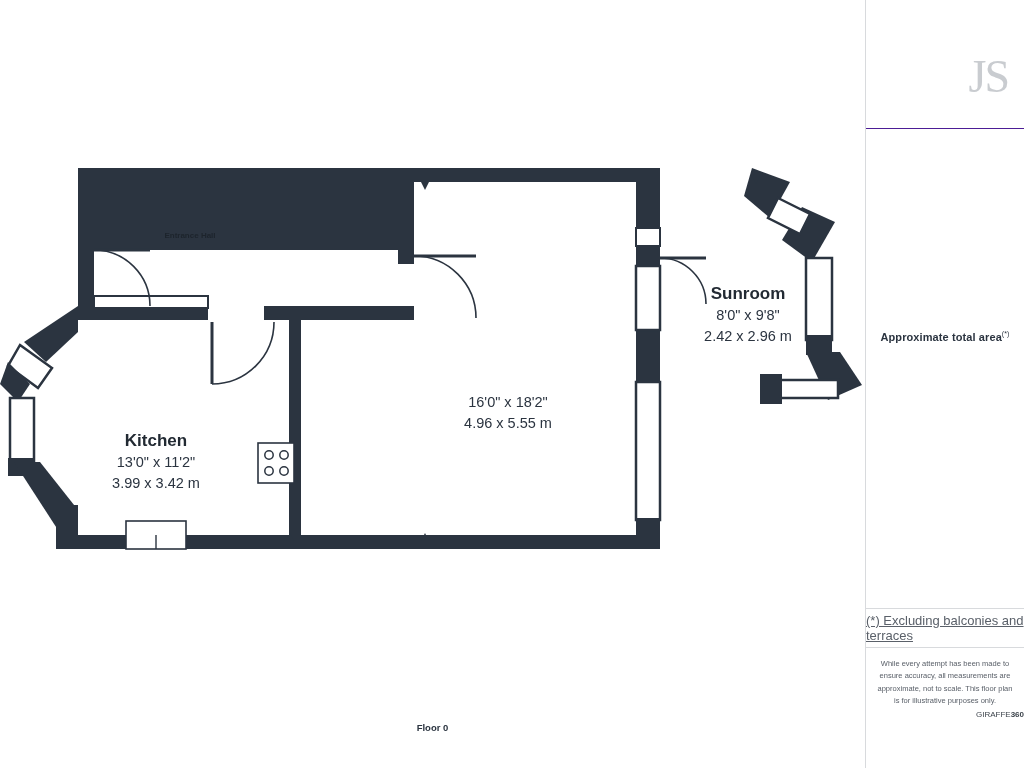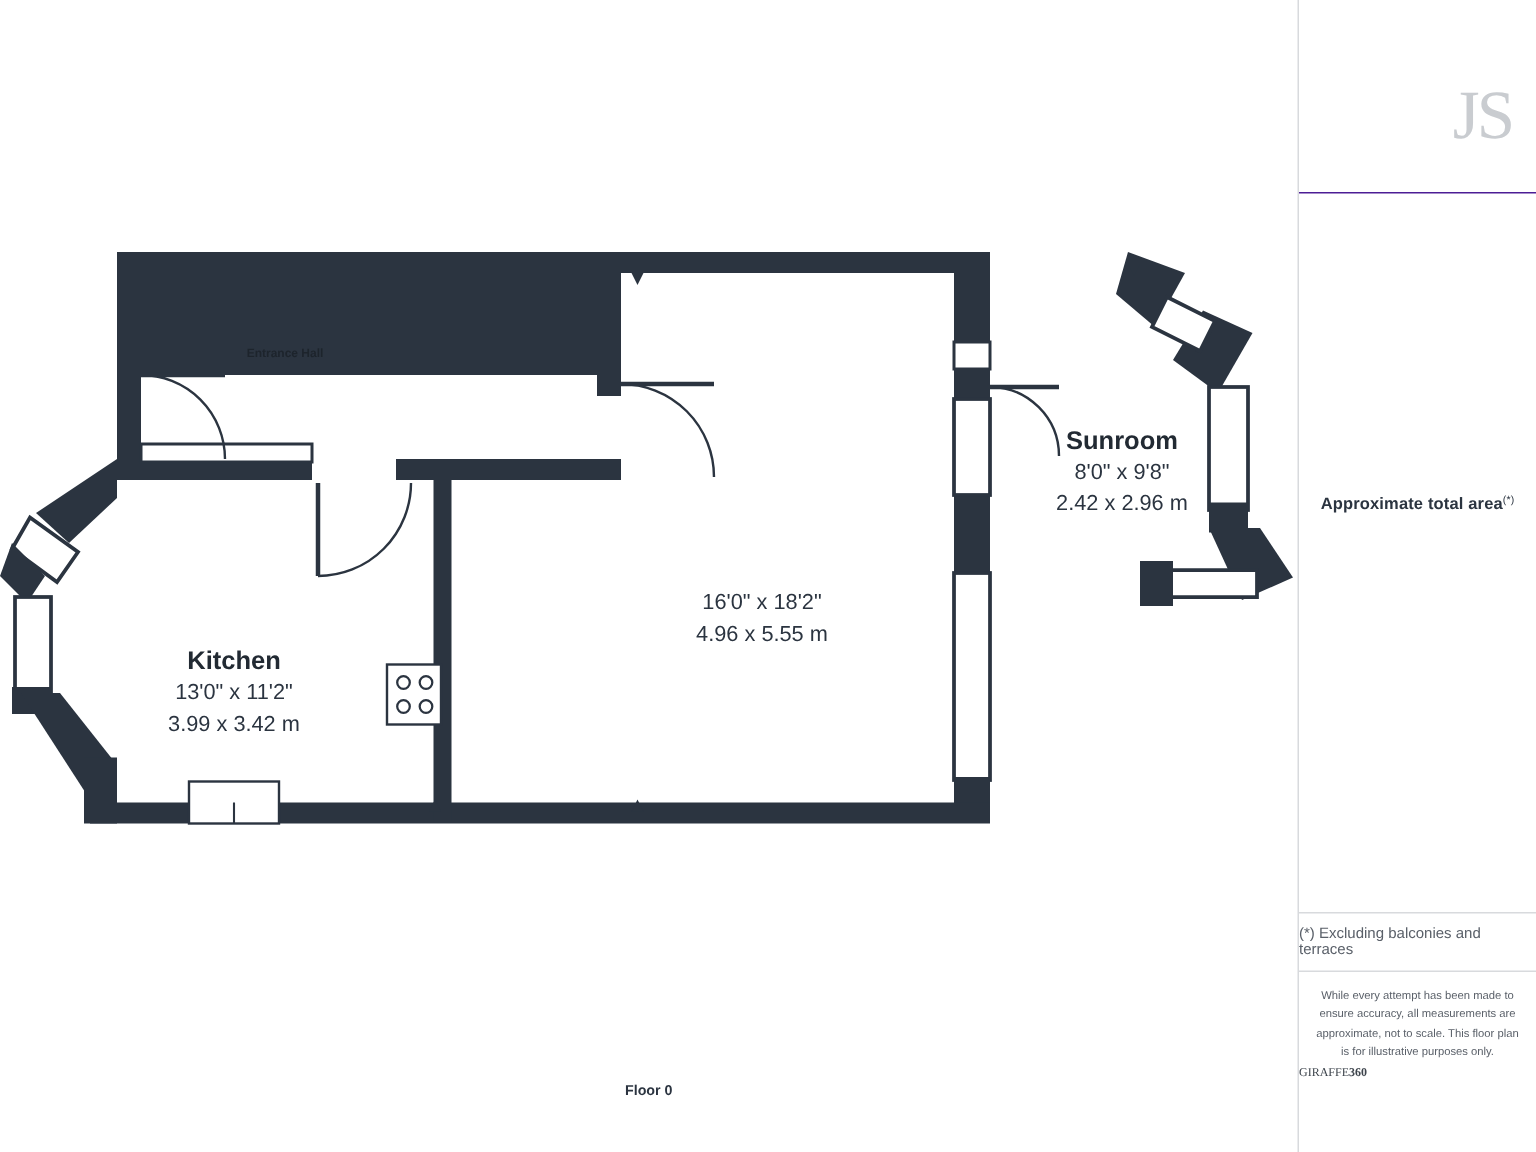--- a/index.html
+++ b/index.html
@@ -82,42 +82,42 @@
     width: 158px;
     height: 40px;
     border-top: 1px solid #d8dadd;
     border-bottom: 1px solid #d8dadd;
     box-sizing: border-box;
     display: flex;
     align-items: center;
     justify-content: center;
   }
   .excl-text {
-    font-size: 10px;
+    font-size: 13px;
     color: #5a6069;
+    text-decoration: underline;
   }
   .disclaimer {
     position: absolute;
     left: 8px;
     top: 658px;
     width: 142px;
     text-align: center;
     font-size: 7.5px;
     line-height: 1.65;
     color: #5a6069;
   }
   .brand {
     position: absolute;
     left: 0;
     top: 710px;
     width: 158px;
-    text-align: left;
+    text-align: right;
     font-size: 8px;
     color: #3d444c;
-    font-family: Liberation Serif, serif;
   }
   .brand b { font-weight: bold; }
 
   
   .floor-caption {
     position: absolute;
     left: 0;
     top: 722px;
     width: 865px;
     text-align: center;

